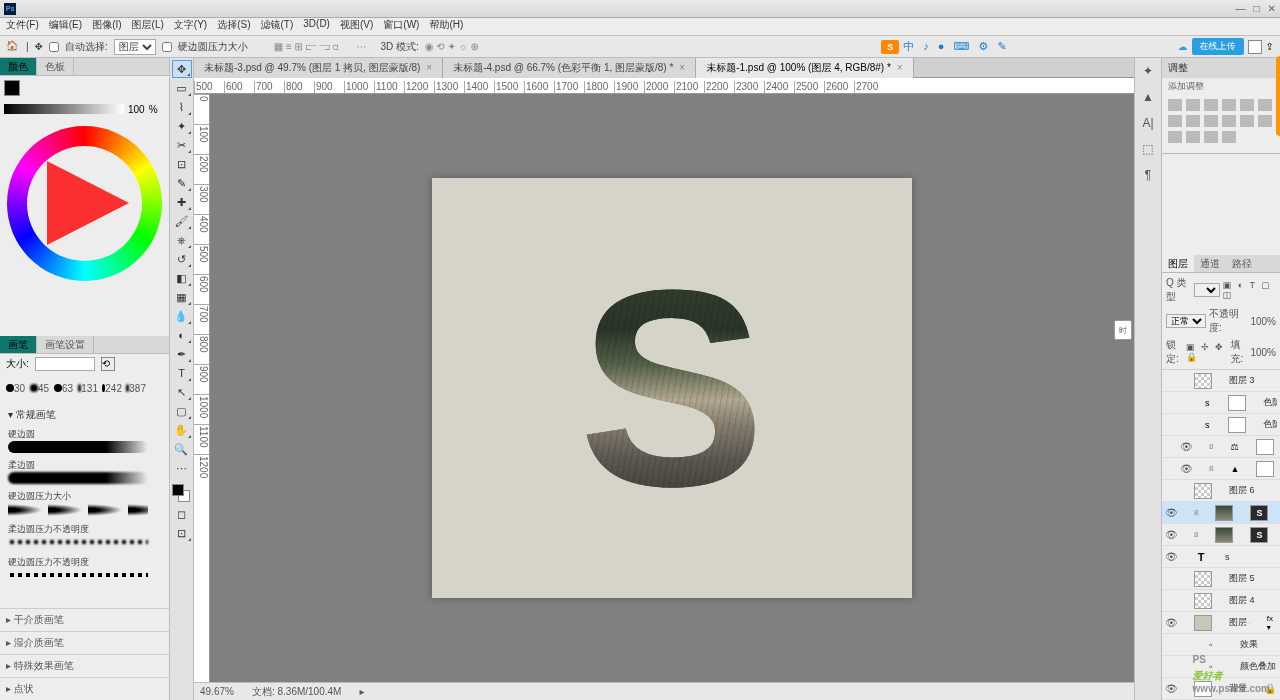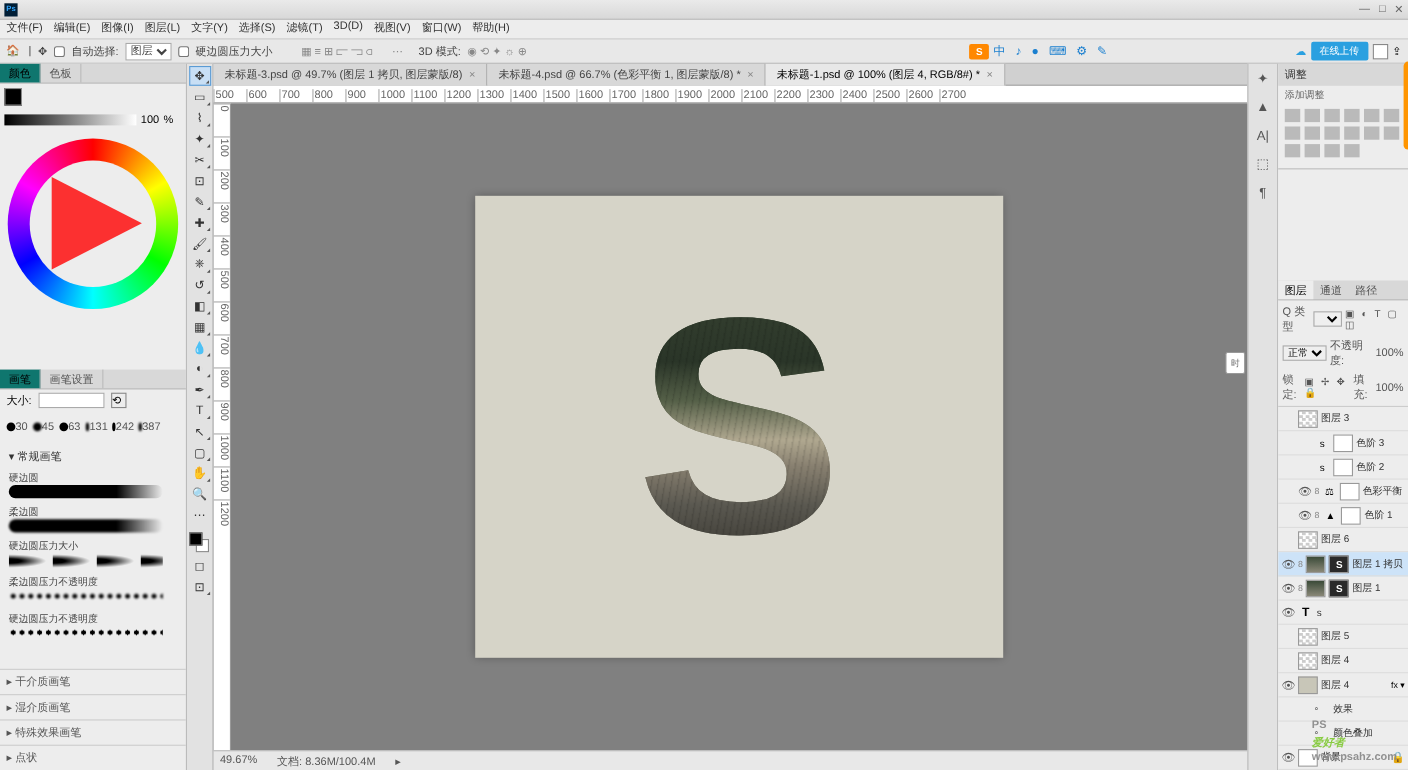--- a/index.html
+++ b/index.html
@@ -83,21 +83,21 @@
 .adjust-icons span{width:14px;height:12px;background:#888;opacity:0.5}
 .layers-panel{flex:1;display:flex;flex-direction:column}
 .layers-tabs{display:flex;height:18px;background:#d8d8d8;border-bottom:1px solid #bbb}
 .layers-tabs span{padding:2px 6px;font-size:10px;color:#555}
 .layers-tabs span.active{background:#ededed;color:#000}
 .layer-controls{padding:3px 4px;display:flex;flex-direction:column;gap:3px;border-bottom:1px solid #ccc}
 .layer-controls .row{display:flex;align-items:center;gap:3px;font-size:9px;color:#555}
 .layer-controls select,.layer-controls input{font-size:9px;height:14px;border:1px solid #aaa}
 .layer-controls .icns{letter-spacing:2px;font-size:9px}
 .layer-list{flex:1;overflow-y:auto}
-.layer{display:flex;align-items:center;height:22px;border-bottom:1px solid #ddd;padding:0 3px;gap:3px}
+.layer{display:flex;align-items:center;height:22px;border-bottom:1px solid #ddd;padding:0 3px;gap:17px}
 .layer.sel{background:#cde3f8}
 .layer .eye{width:12px;font-size:10px;color:#555;text-align:center}
 .layer .thumb{width:18px;height:16px;background:#fff;border:1px solid #999;flex-shrink:0}
 .layer .thumb.mask{background:repeating-conic-gradient(#ccc 0 25%,#fff 0 50%) 0 0/6px 6px}
 .layer .thumb.dark{background:#2a2a2a;color:#fff;display:flex;align-items:center;justify-content:center;font-size:9px;font-weight:bold}
 .layer .thumb.img{background:linear-gradient(#3a4a38,#8a8878)}
 .layer .thumb.solid{background:#c8c6b8}
 .layer .name{font-size:9px;color:#333;white-space:nowrap;overflow:hidden}
 .layer .t-icon{width:14px;font-size:11px;font-weight:bold;text-align:center}
 .layer.indent{padding-left:18px}

